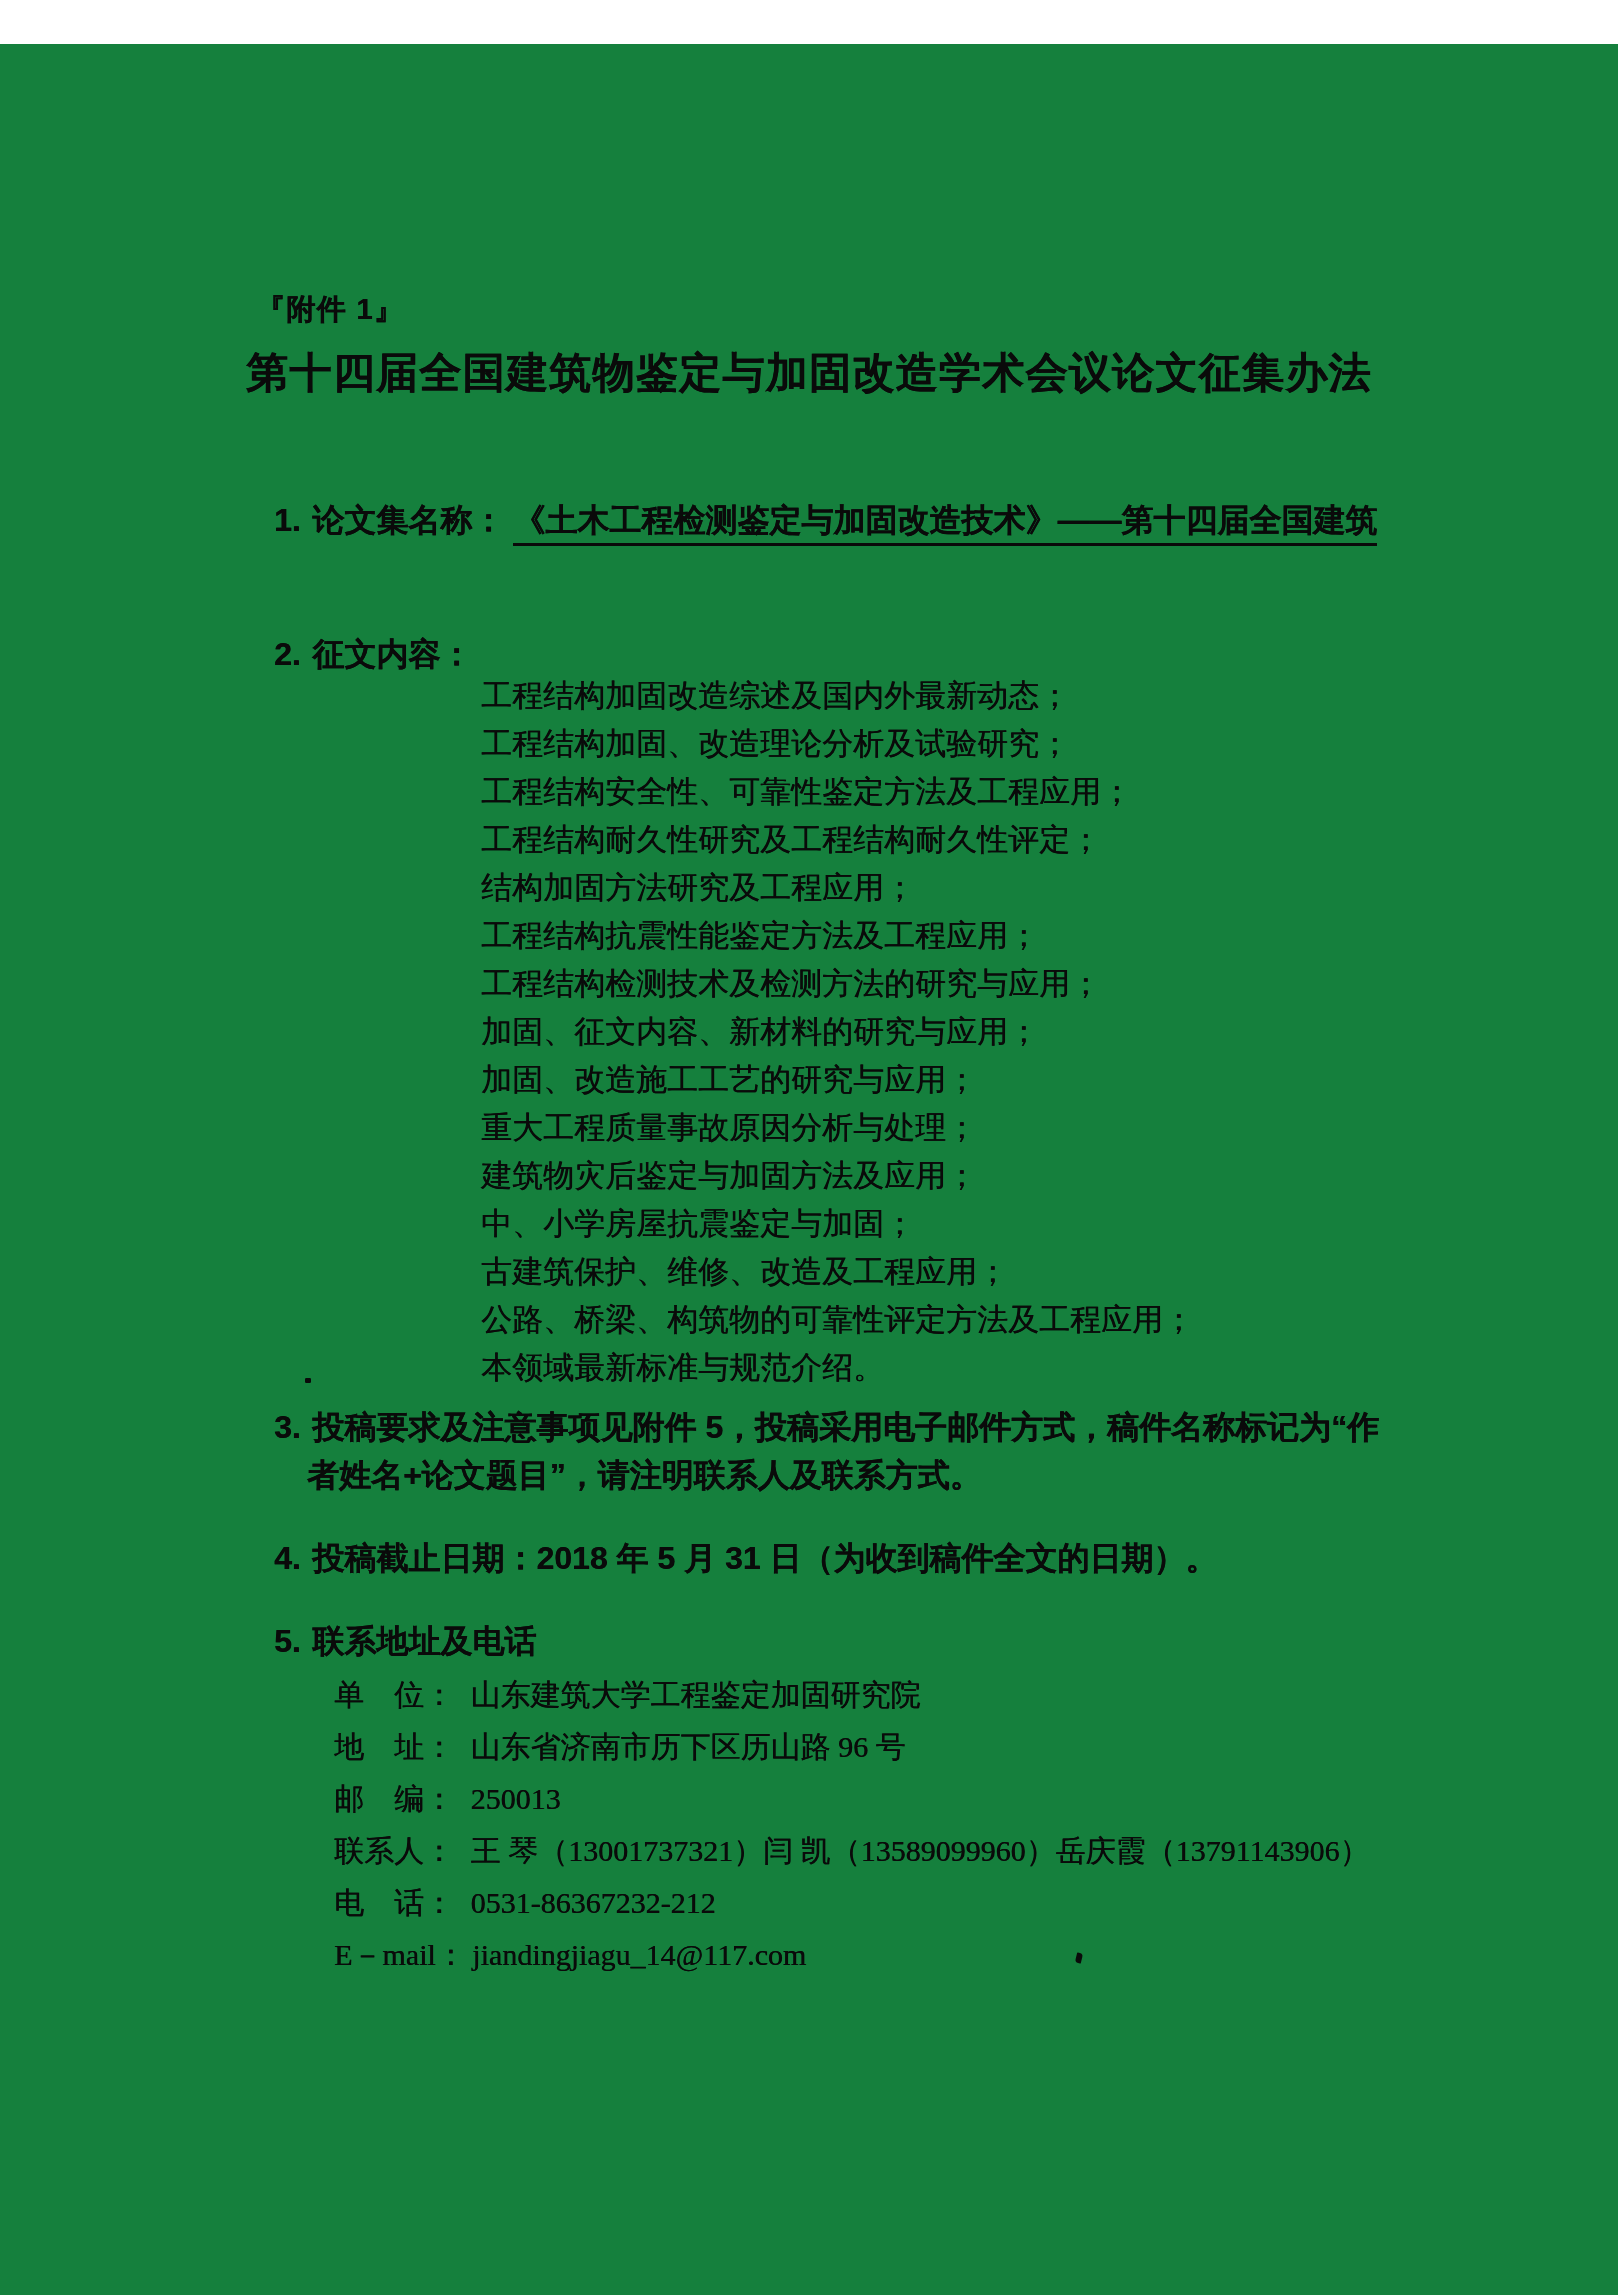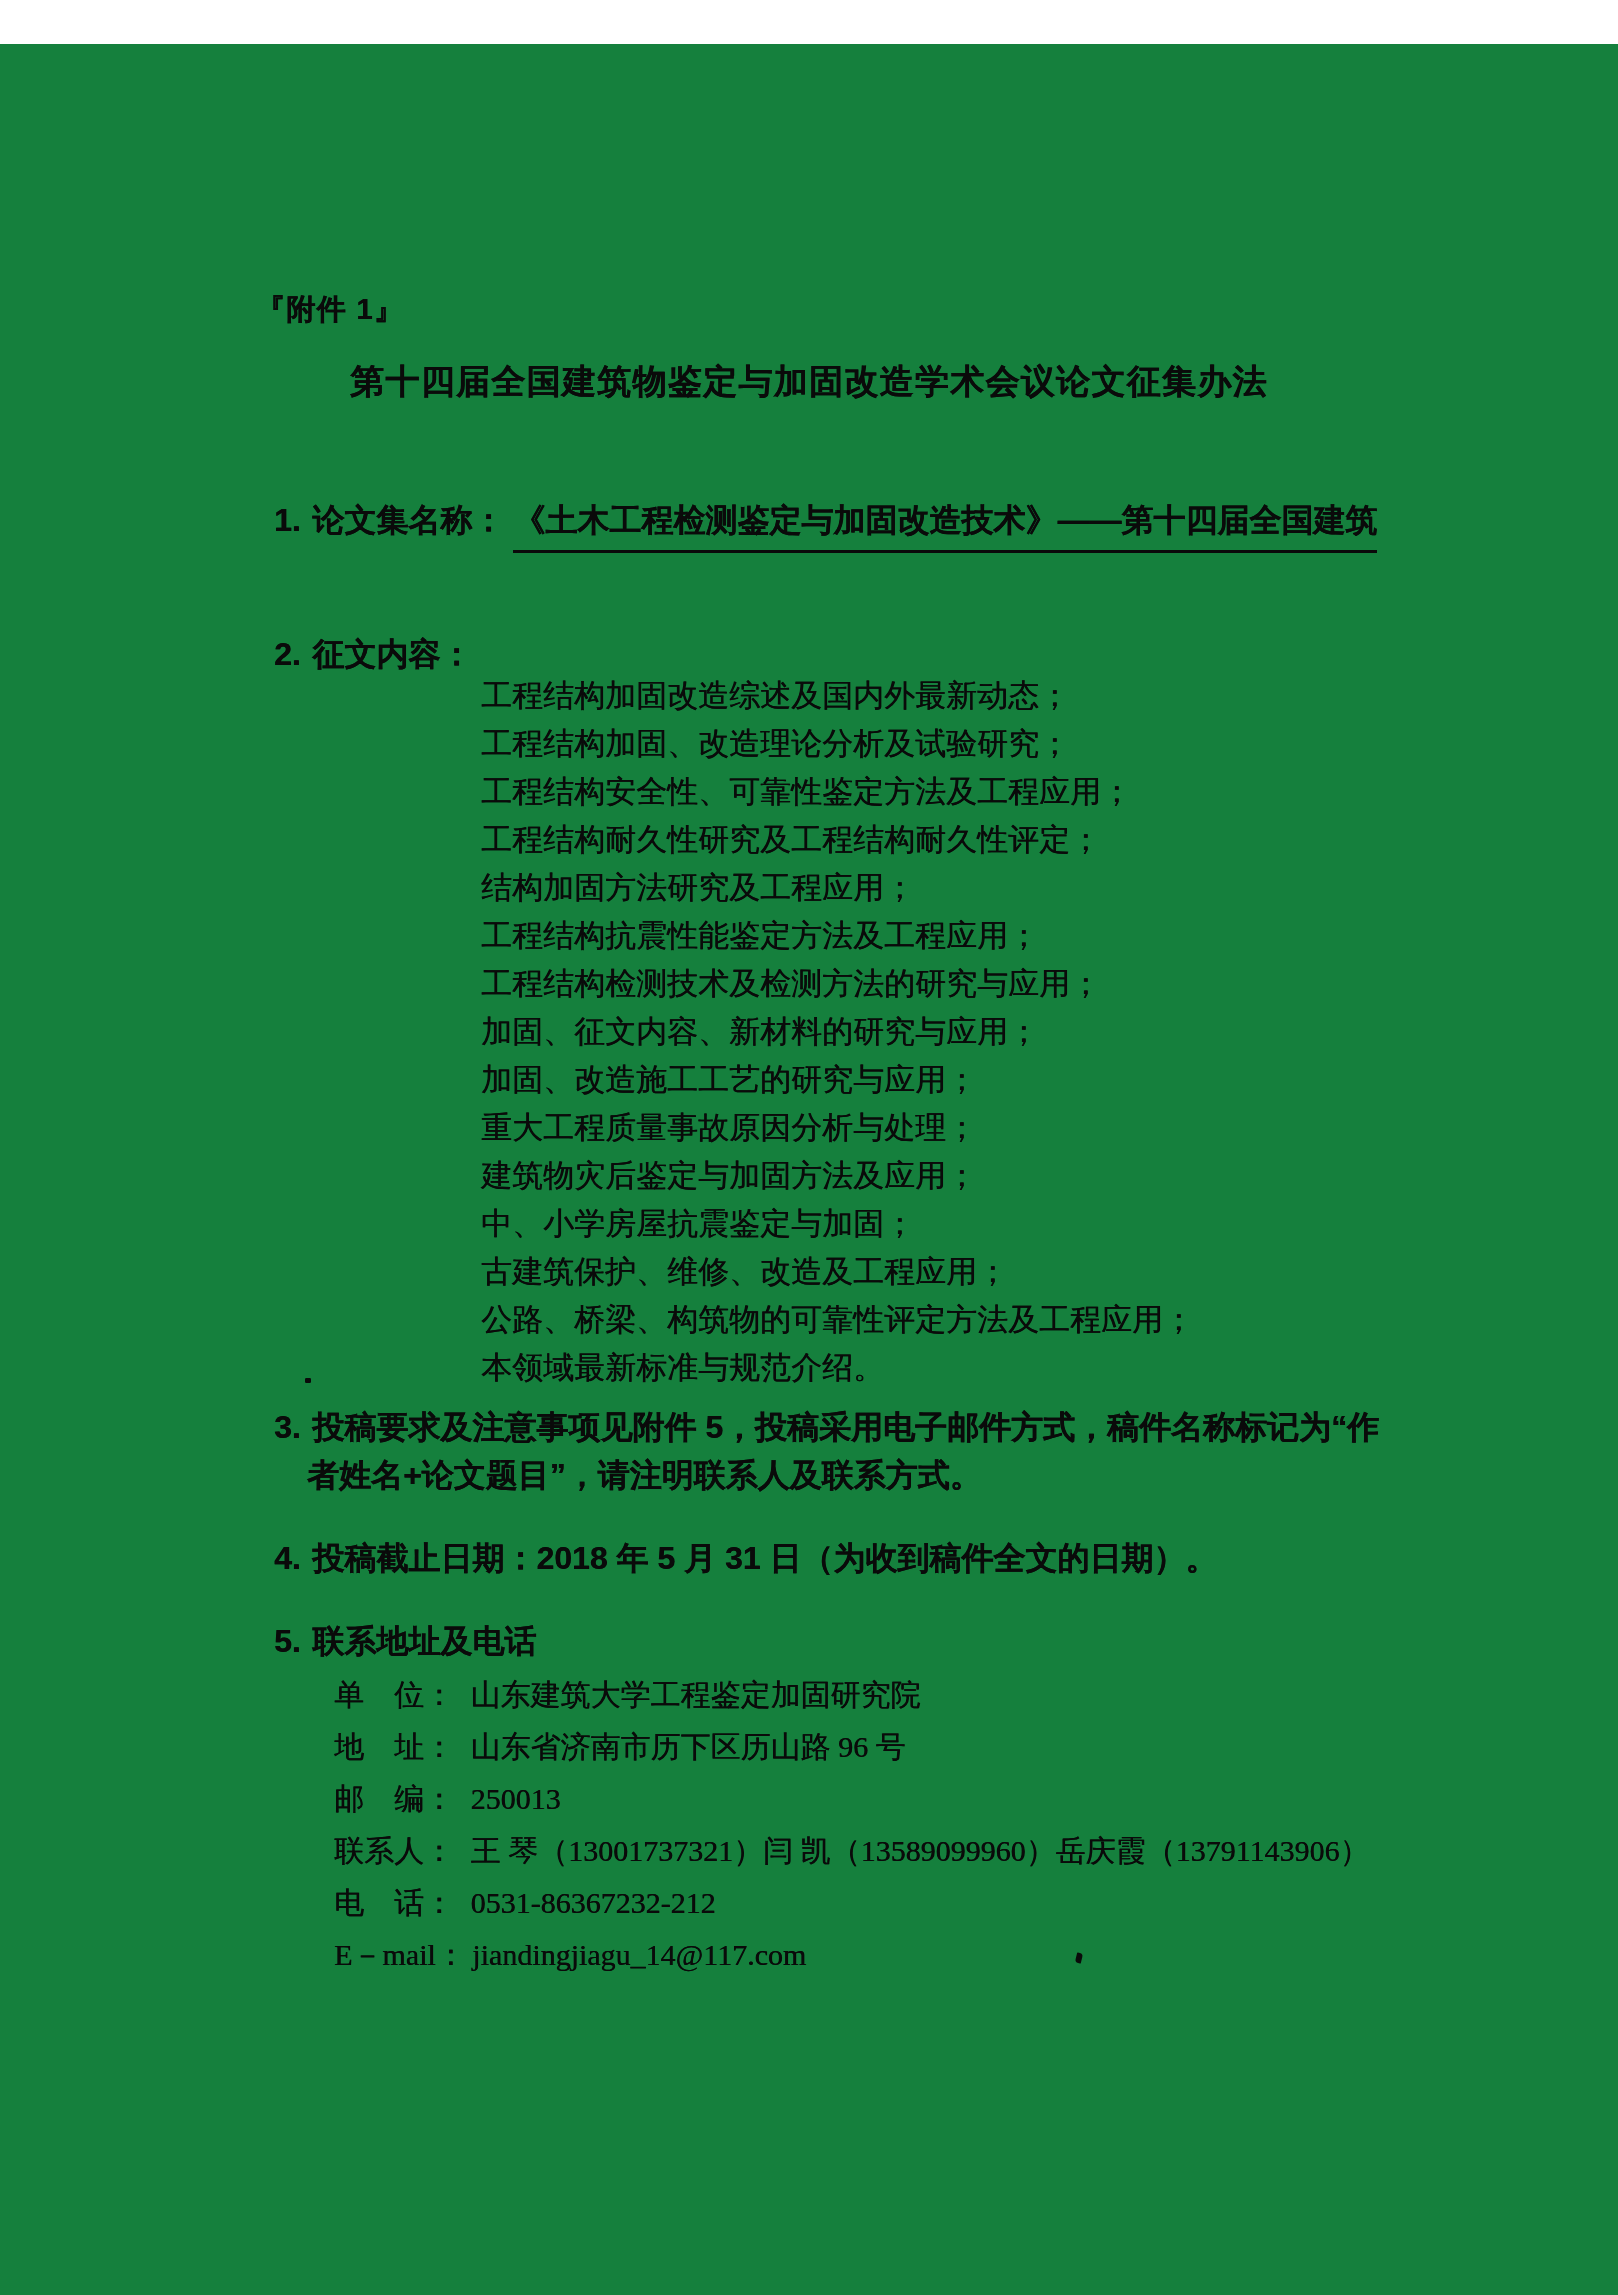--- a/index.html
+++ b/index.html
@@ -26,38 +26,38 @@
     position: absolute;
     left: 256px;
     top: 246px;
     font-size: 29px;
     font-weight: 600;
     letter-spacing: 1.3px;
   }
   .title {
     position: absolute;
     left: 0;
-    top: 315px;
+    top: 301px;
     width: 100%;
     margin: 0;
     text-align: center;
-    font-size: 34px;
+    font-size: 42px;
     letter-spacing: 1.3px;
   }
   .sec-row {
     position: absolute;
     left: 274px;
     font-size: 32px;
     white-space: nowrap;
   }
   .num { display: inline-block; margin-right: 11.7px; }
   .sec1 { top: 455px; }
   .underlined {
     border-bottom: 3.3px solid #0a0a0a;
-    padding-bottom: 12px;
+    padding-bottom: 5px;
   }
   .sec1 .underlined { margin-left: 9px; }
   .sec1-line2 {
     position: absolute;
     left: 553px;
     top: 509px;
     font-size: 32px;
     white-space: nowrap;
   }
   .sec2-head { top: 589px; }

